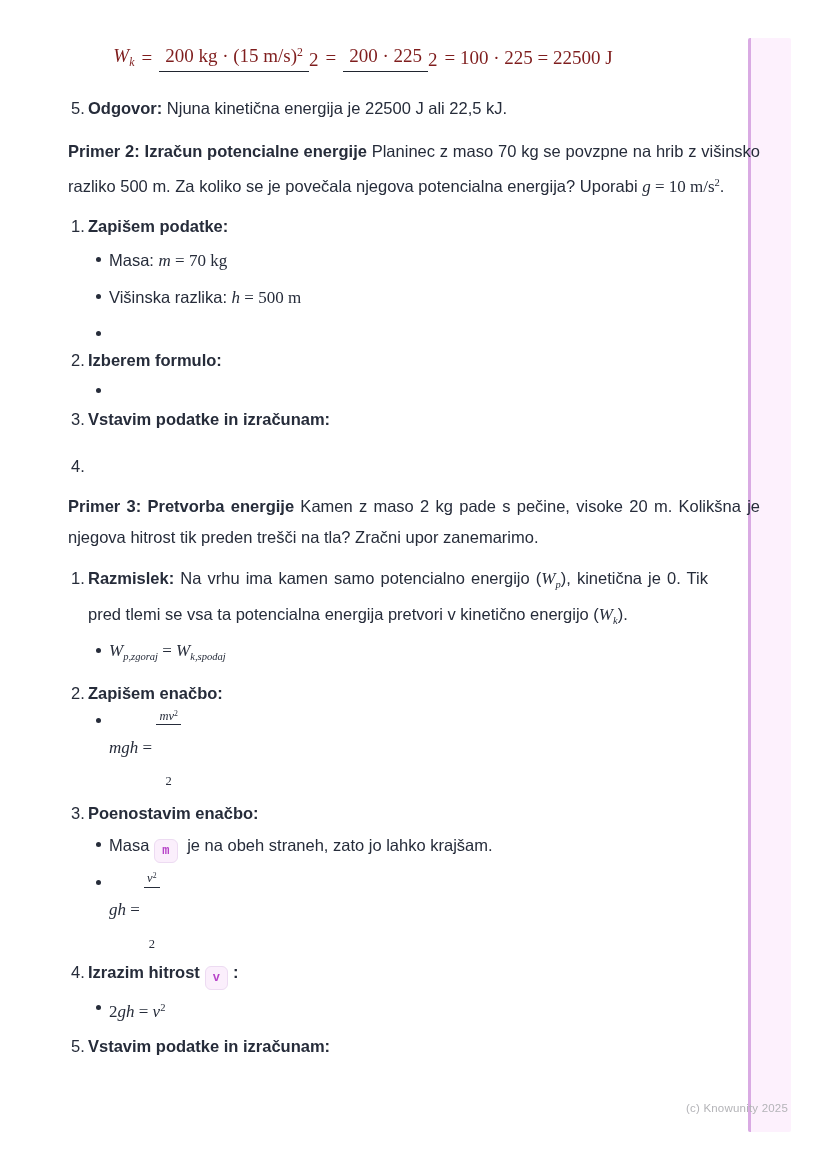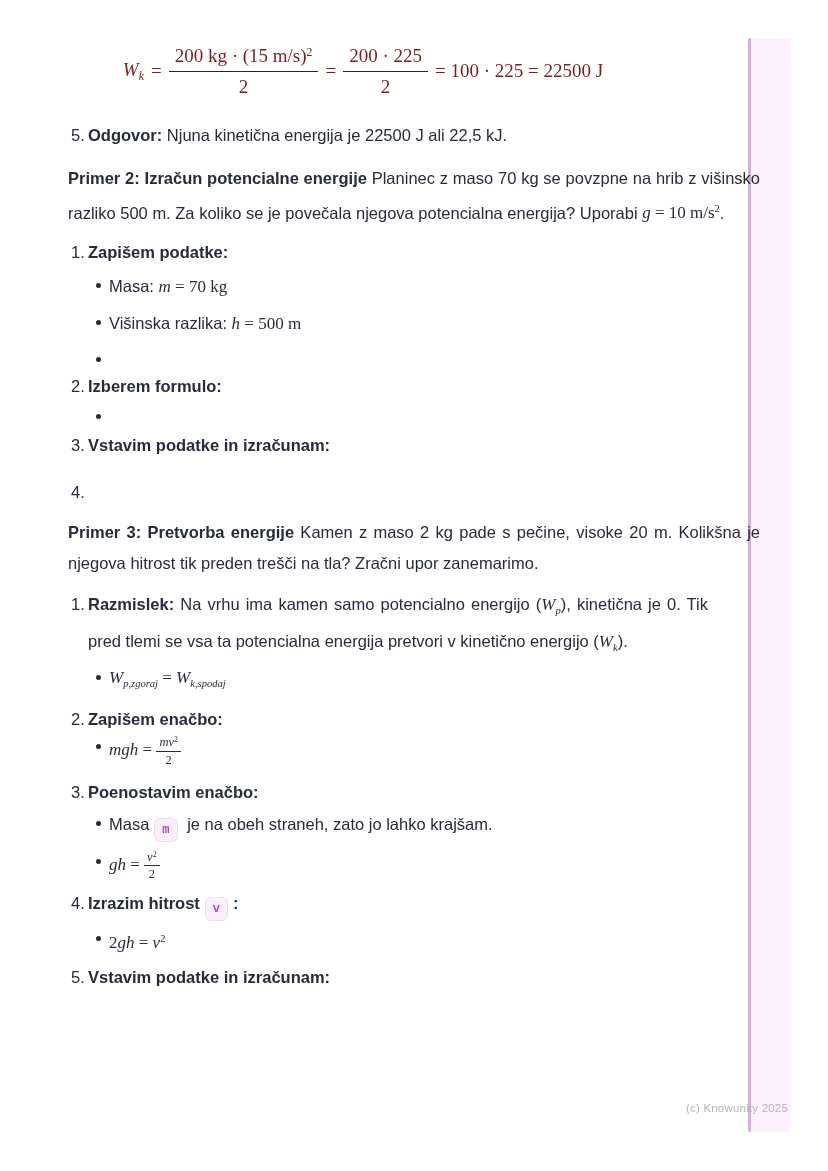--- a/index.html
+++ b/index.html
@@ -23,25 +23,25 @@
   .math, .formula-display { font-family:"Liberation Serif","DejaVu Serif",serif; }
   .math { font-size:17px;text-align:center; }
   .mi { font-style:italic; }
   .sup { font-size:.62em; vertical-align:.55em; }
   .sub { font-size:.62em; vertical-align:-.35em; font-style:italic; }
 
   .formula-display {
     width:590px; display:flex; justify-content:center; align-items:center;
     gap:7px; font-size:19px; color:#7f1d1d;
   }
-  .frac { display:inline-flex; flex-direction:column; align-items:center; line-height:1.25; }
+  .frac { display:inline-flex; flex-direction:row; align-items:center; line-height:1.25; }
   .frac .fnum { padding:0 6px 3px; border-bottom:1.4px solid #20252f; }
   .frac .fden { padding-top:3px; }
 
-  .sfrac { display:inline-flex; flex-direction:column; align-items:center; vertical-align:middle; font-size:12.5px; line-height:1.15; }
+  .sfrac { display:inline-flex; flex-direction:column; align-items:center; vertical-align:middle; font-size:12.5px; line-height:1.15;gap:48px; }
   .sfrac .fnum { padding:0 3px 1px; border-bottom:1px solid currentColor; }
   .sfrac .fden { padding-top:1px; }
 
   .radicand { border-top:1.3px solid currentColor; padding:0 3px 0 2px; }
   .sqrt-sym { margin-right:-1px; }
 
   
   .para { line-height:31px; text-align:justify; }
   .li { display:flex; padding-left:3px; line-height:24px; }
   .li.multiline { line-height:30px; }

